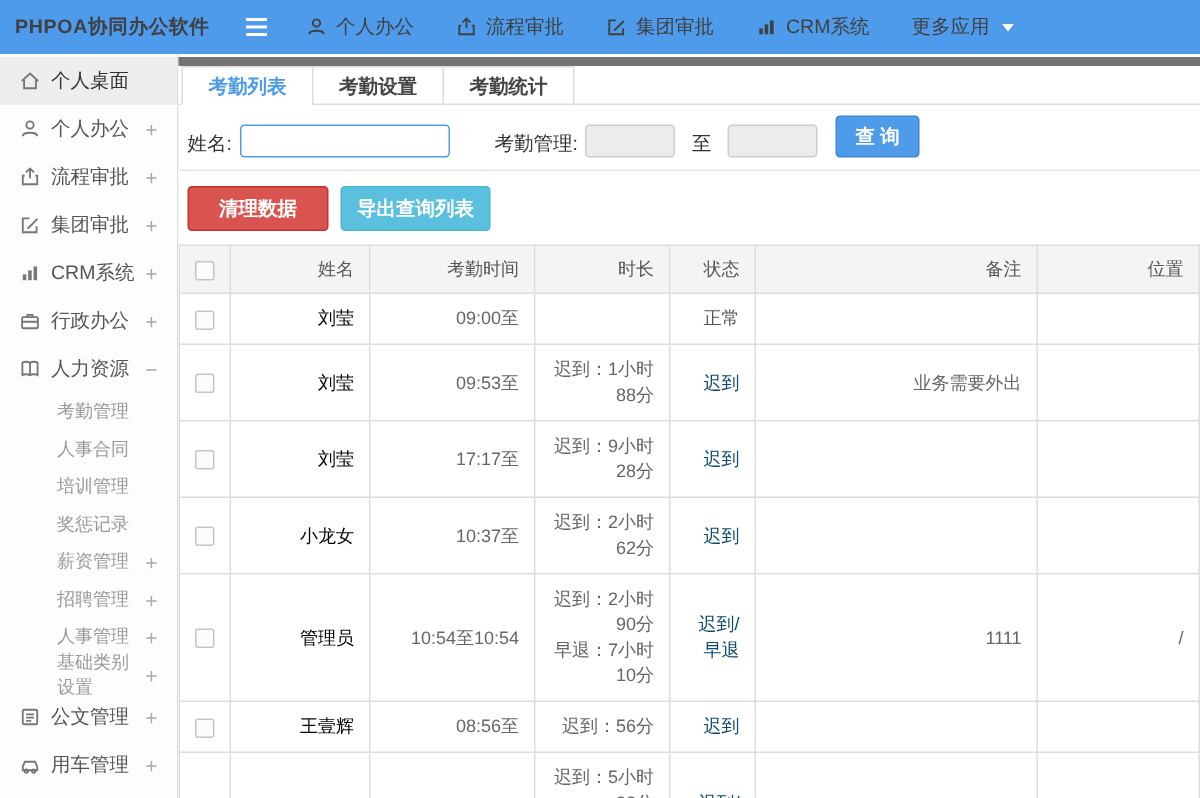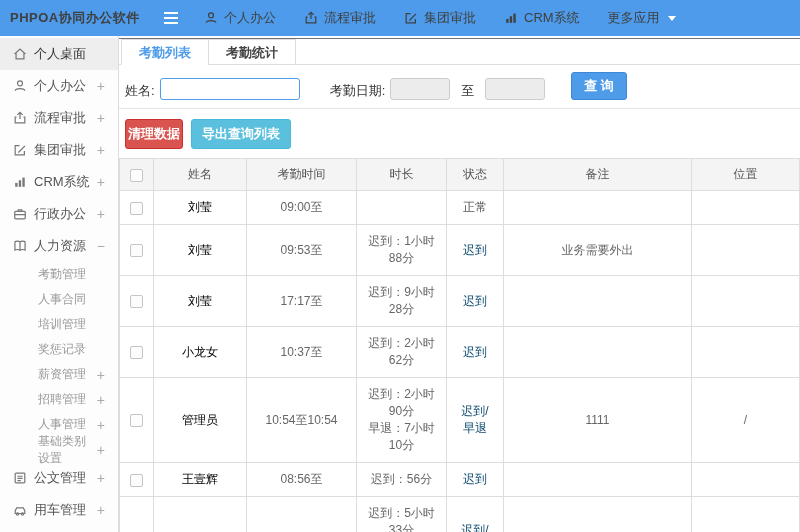--- a/index.html
+++ b/index.html
@@ -24,46 +24,46 @@
     overflow:hidden; flex:0 0 119px; }
   .side-item { height:32px; display:flex; align-items:center; gap:7px; padding:0 13px;
     color:#555; font-size:13px; cursor:pointer; }
   .side-item .icon { color:#777; }
   .side-item.active { background:#eeeeee; color:#333;text-align:center; }
   .expand { margin-left:auto; color:#aaa; font-size:14px; font-weight:normal; }
   .side-sub { height:25px; display:flex; align-items:center; padding:0 13px 0 38px;
     color:#999; font-size:12px; cursor:pointer; }
 
   
-  .content { flex:1; margin-top:2px; border-top:1px solid #737373; background:#fff;
+  .content { flex:1; margin-top:2px; border-top:6px solid #737373; background:#fff;
     overflow:hidden; display:flex; flex-direction:column; min-width:0; }
 
   .tabbar { display:flex; border-bottom:1px solid #ddd; padding-left:2px; }
   .tab { padding:0 17px; line-height:25px; height:26px; border:1px solid #ddd; margin-right:-1px;
     margin-bottom:-1px; background:#fff; font-size:13px; font-weight:bold; color:#444; cursor:pointer; }
   .tab.active { color:#4d9be9; border-bottom-color:#fff; }
 
   .search-row { display:flex; align-items:flex-end; padding:7px 6px 8px; border-bottom:1px solid #e6e6e6;
     font-size:13px; color:#333; }
   .search-row label { margin-right:5px; }
   .inp-name { width:140px; height:22px; border:1px solid #4d9be9; border-radius:3px; padding:0 5px;
     font-size:12px; outline:none; }
   .lbl-date { margin-left:30px; }
   .inp-date { width:60px; height:22px; background:#ececec; border:1px solid #ccc; border-radius:3px;
     padding:0 4px; font-size:12px; }
   .lbl-to { margin:0 11px; }
   .btn { border-radius:3px; color:#fff; font-size:13px; font-weight:bold; cursor:pointer; }
-  .btn-query { margin-left:26px; padding:4px 12px; background:#4d9be9; border:1px solid #3d87d6; }
+  .btn-query { margin-left:12px; padding:4px 12px; background:#4d9be9; border:1px solid #3d87d6; }
   .action-row { display:flex; gap:8px; padding:10px 6px 9px; }
-  .btn-danger { padding:5px 2px; background:#d9534f; border:1px solid #c9302c; }
+  .btn-danger { padding:5px 20px; background:#d9534f; border:1px solid #c9302c; }
   .btn-info { padding:5px 10px; background:#5bc0de; border:1px solid #46b8da; }
 
   
   table { width:100%; border-collapse:collapse; font-size:12px; color:#666; table-layout:fixed; }
-  th,td { border:1px solid #ddd; padding:8px 10px; text-align:center; vertical-align:middle;
+  th,td { border:1px solid #ddd; padding:8px 10px; text-align:right; vertical-align:middle;
     overflow:hidden; }
   th { background:#f4f4f4; color:#555; font-weight:normal; padding:7px 10px; }
   .col-cb { width:34px; text-align:center; padding:7px 4px; }
   .col-name { width:93px; }
   .col-time { width:110px; }
   .col-dur { width:90px; }
   .col-status { width:57px; }
   .col-remark { width:188px; }
   .cb { display:inline-block; width:13px; height:13px; background:#fcfcfc; border:1px solid #c5c5c5;
     border-radius:2px; vertical-align:middle; cursor:pointer; }
@@ -250,27 +250,28 @@
         </span>
         <span>用车管理</span>
         <span class="expand">+</span>
       </div>
       <div class="side-item"></div>
     </aside>
 
   <main class="content">
     <div class="tabbar">
       <div class="tab active">考勤列表</div>
+      <div class="tab">考勤设置</div>
       <div class="tab">考勤统计</div>
     </div>
 
     <div class="search-row">
       <label>姓名:</label>
       <input class="inp-name" type="text" value="" style="">
-      <label class="lbl-date">考勤日期:</label>
+      <label class="lbl-date">考勤管理:</label>
       <input class="inp-date" type="text" value="" style="">
       <span class="lbl-to">至</span>
       <input class="inp-date" type="text" value="" style="">
       <button class="btn btn-query">查 询</button>
     </div>
 
     <div class="action-row">
       <button class="btn btn-danger">清理数据</button>
       <button class="btn btn-info">导出查询列表</button>
     </div>

